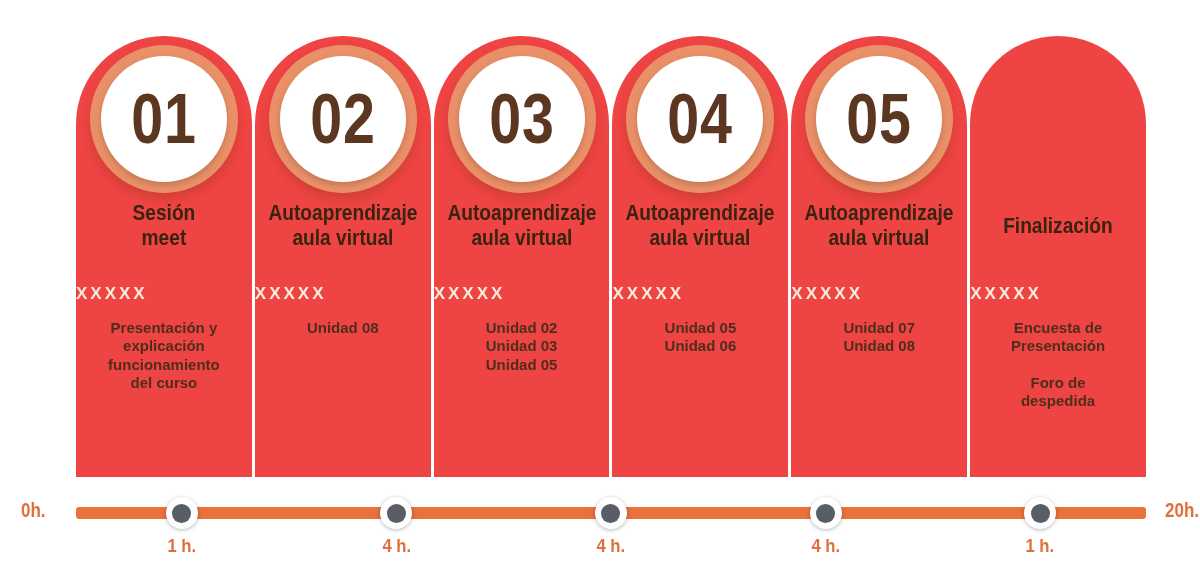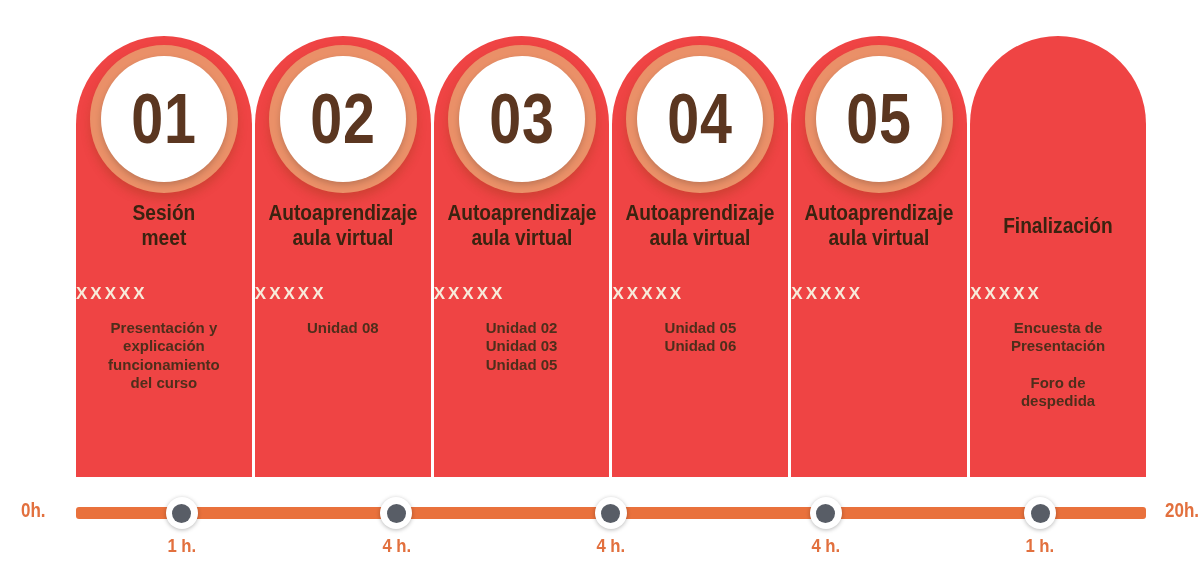--- a/index.html
+++ b/index.html
@@ -240,20 +240,22 @@
 
     <div class="column">
       <div class="ring">
         <div class="circle">
           <span class="number">05</span>
         </div>
       </div>
       <div class="title">Autoaprendizaje
 aula virtual</div>
       <div class="placeholder">XXXXX</div>
+      <div class="details">Unidad 07
+Unidad 08</div>
     </div>
 
     <div class="column">
       <div class="title">Finalización</div>
       <div class="placeholder">XXXXX</div>
       <div class="details">Encuesta de
 Presentación
 
 Foro de
 despedida</div>

